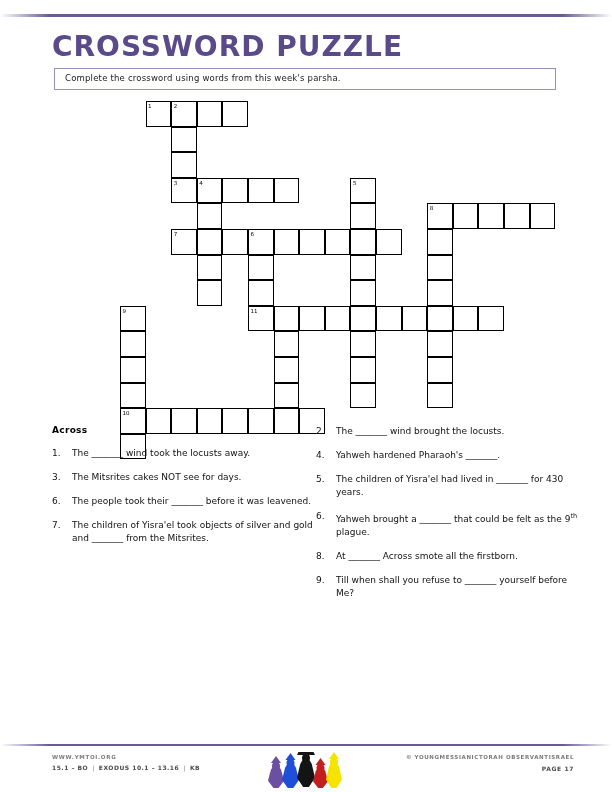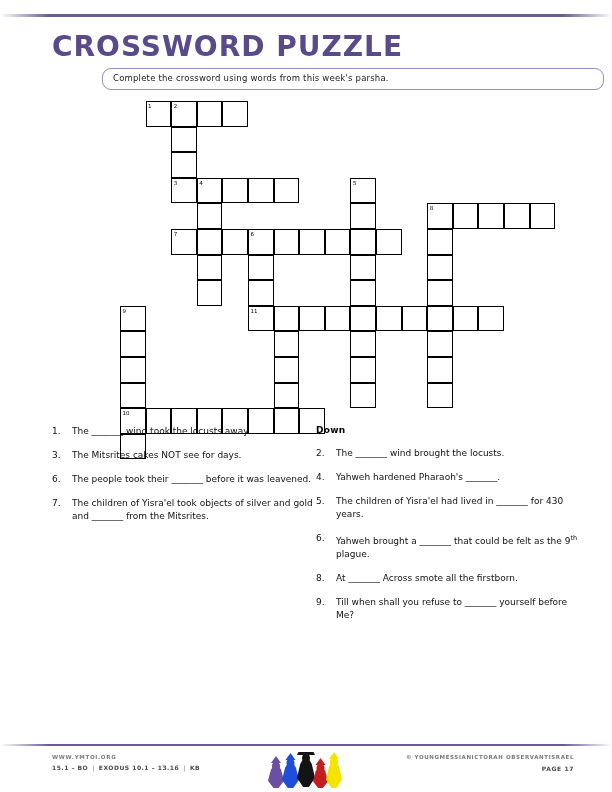--- a/index.html
+++ b/index.html
@@ -20,23 +20,22 @@
     background:linear-gradient(to right,#ffffff 0%,#6b5b95 8%,#6b5b95 92%,#ffffff 100%);
   }
   #page-title{
     position:absolute;left:52px;top:30px;
     font-family:"DejaVu Sans", sans-serif;
     font-size:28px;font-weight:bold;letter-spacing:1px;
     color:#5b4a8a;
   }
   #instruction-box{
     position:absolute;left:54px;top:68px;width:500px;height:20px;
-    border:1px solid #9a8fb8;border-radius:9px;
+    border:1px solid #9a8fb8;border-radius:0;
     background:#fff;
-    margin-left:48px;
   }
   #instruction-text{
     position:absolute;left:10px;top:4px;
     font-size:8.5px;color:#1a1a1a;letter-spacing:.2px;
   }
 
   
   #crossword-grid{
     position:absolute;left:0;top:0;width:612px;height:440px;
   }
@@ -179,20 +178,21 @@
     <div class="cw-cell" style="left: 171.2px; top: 408.2px; width: 25.6px; height: 25.6px;"></div>
     <div class="cw-cell" style="left: 196.8px; top: 408.2px; width: 25.6px; height: 25.6px;"></div>
     <div class="cw-cell" style="left: 222.4px; top: 408.2px; width: 25.6px; height: 25.6px;"></div>
     <div class="cw-cell" style="left: 248px; top: 408.2px; width: 25.6px; height: 25.6px;"></div>
     <div class="cw-cell" style="left: 273.6px; top: 408.2px; width: 25.6px; height: 25.6px;"></div>
     <div class="cw-cell" style="left: 299.2px; top: 408.2px; width: 25.6px; height: 25.6px;"></div>
     <div class="cw-cell" style="left: 120px; top: 433.8px; width: 25.6px; height: 25.6px;"></div>
   </div>
 
 <div class="clue-col" id="across-col">
+  <div class="clue-head">Across</div>
   <div id="across-list">
       <div class="clue-row">
         <span class="clue-no">1.</span>
         <span class="clue-txt">The _______ wind took the locusts away.</span>
       </div>
       <div class="clue-row">
         <span class="clue-no">3.</span>
         <span class="clue-txt">The Mitsrites cakes NOT see for days.</span>
       </div>
       <div class="clue-row">
@@ -200,21 +200,20 @@
         <span class="clue-txt">The people took their _______ before it was leavened.</span>
       </div>
       <div class="clue-row">
         <span class="clue-no">7.</span>
         <span class="clue-txt">The children of Yisra'el took objects of silver and gold and _______ from the Mitsrites.</span>
       </div>
     </div>
 </div>
 
 <div class="clue-col" id="down-col">
-  <div class="clue-head">Down</div>
   <div id="down-list">
       <div class="clue-row">
         <span class="clue-no">2.</span>
         <span class="clue-txt">The _______ wind brought the locusts.</span>
       </div>
       <div class="clue-row">
         <span class="clue-no">4.</span>
         <span class="clue-txt">Yahweh hardened Pharaoh's _______.</span>
       </div>
       <div class="clue-row">

